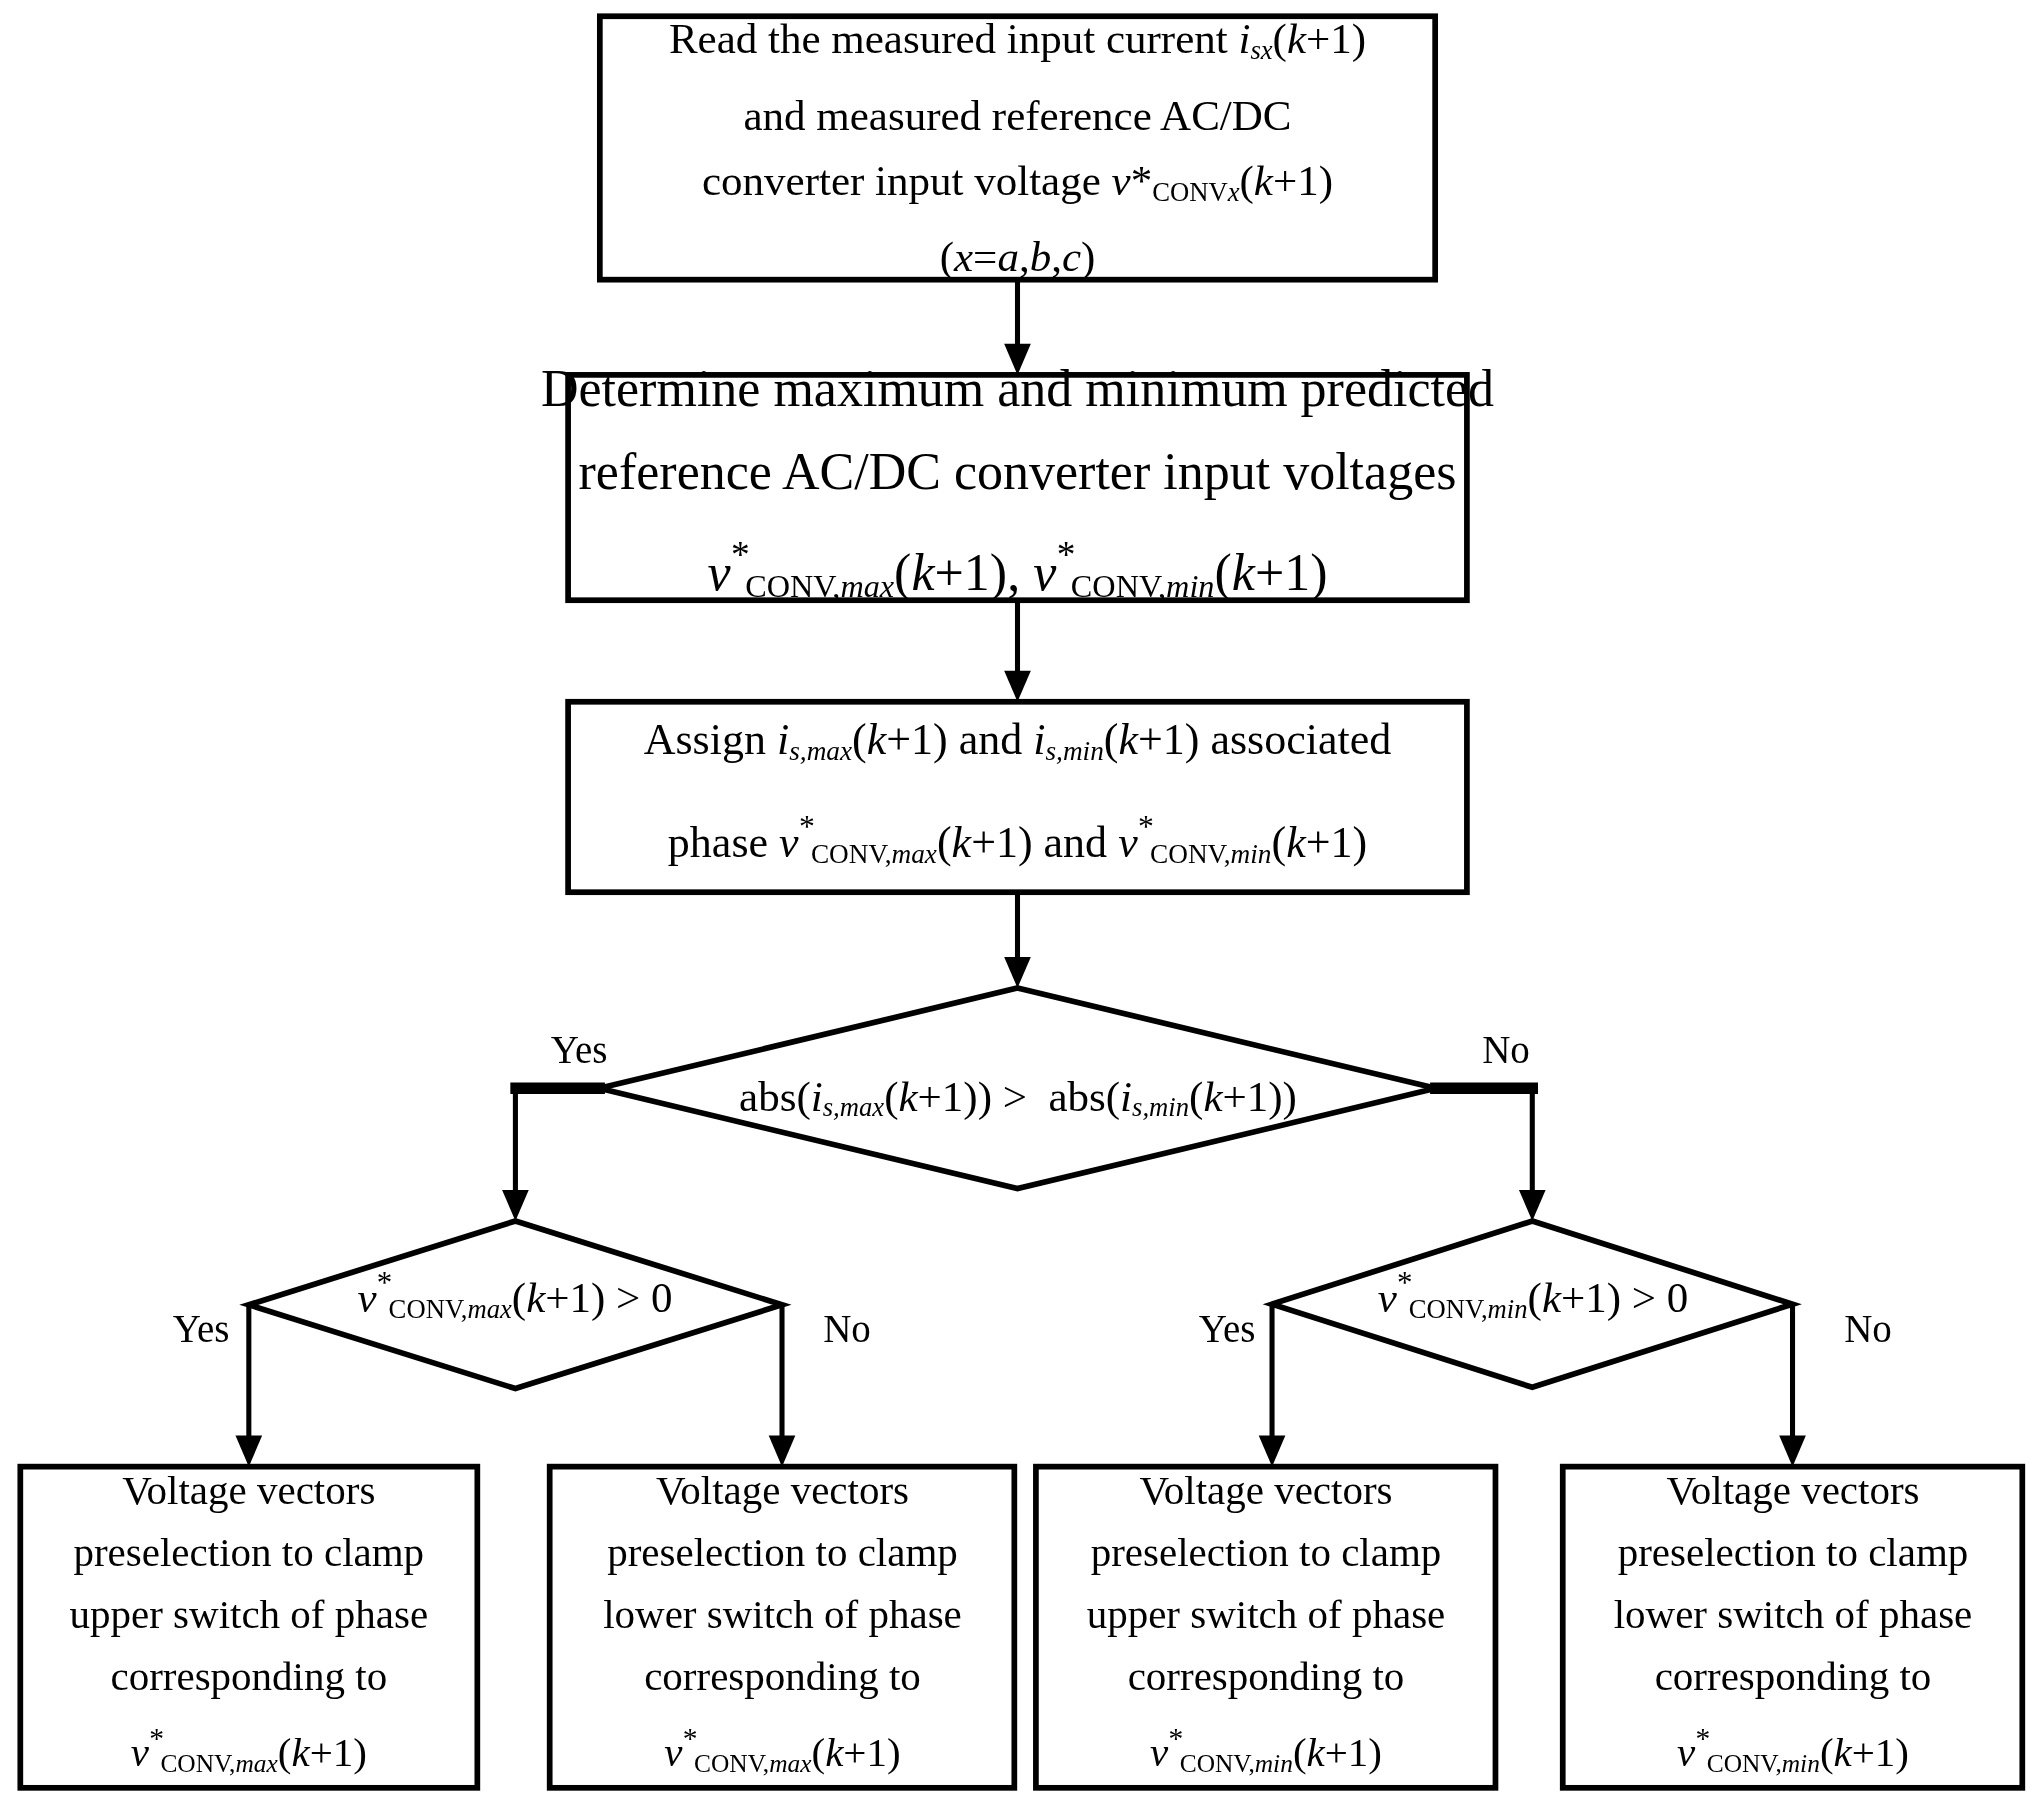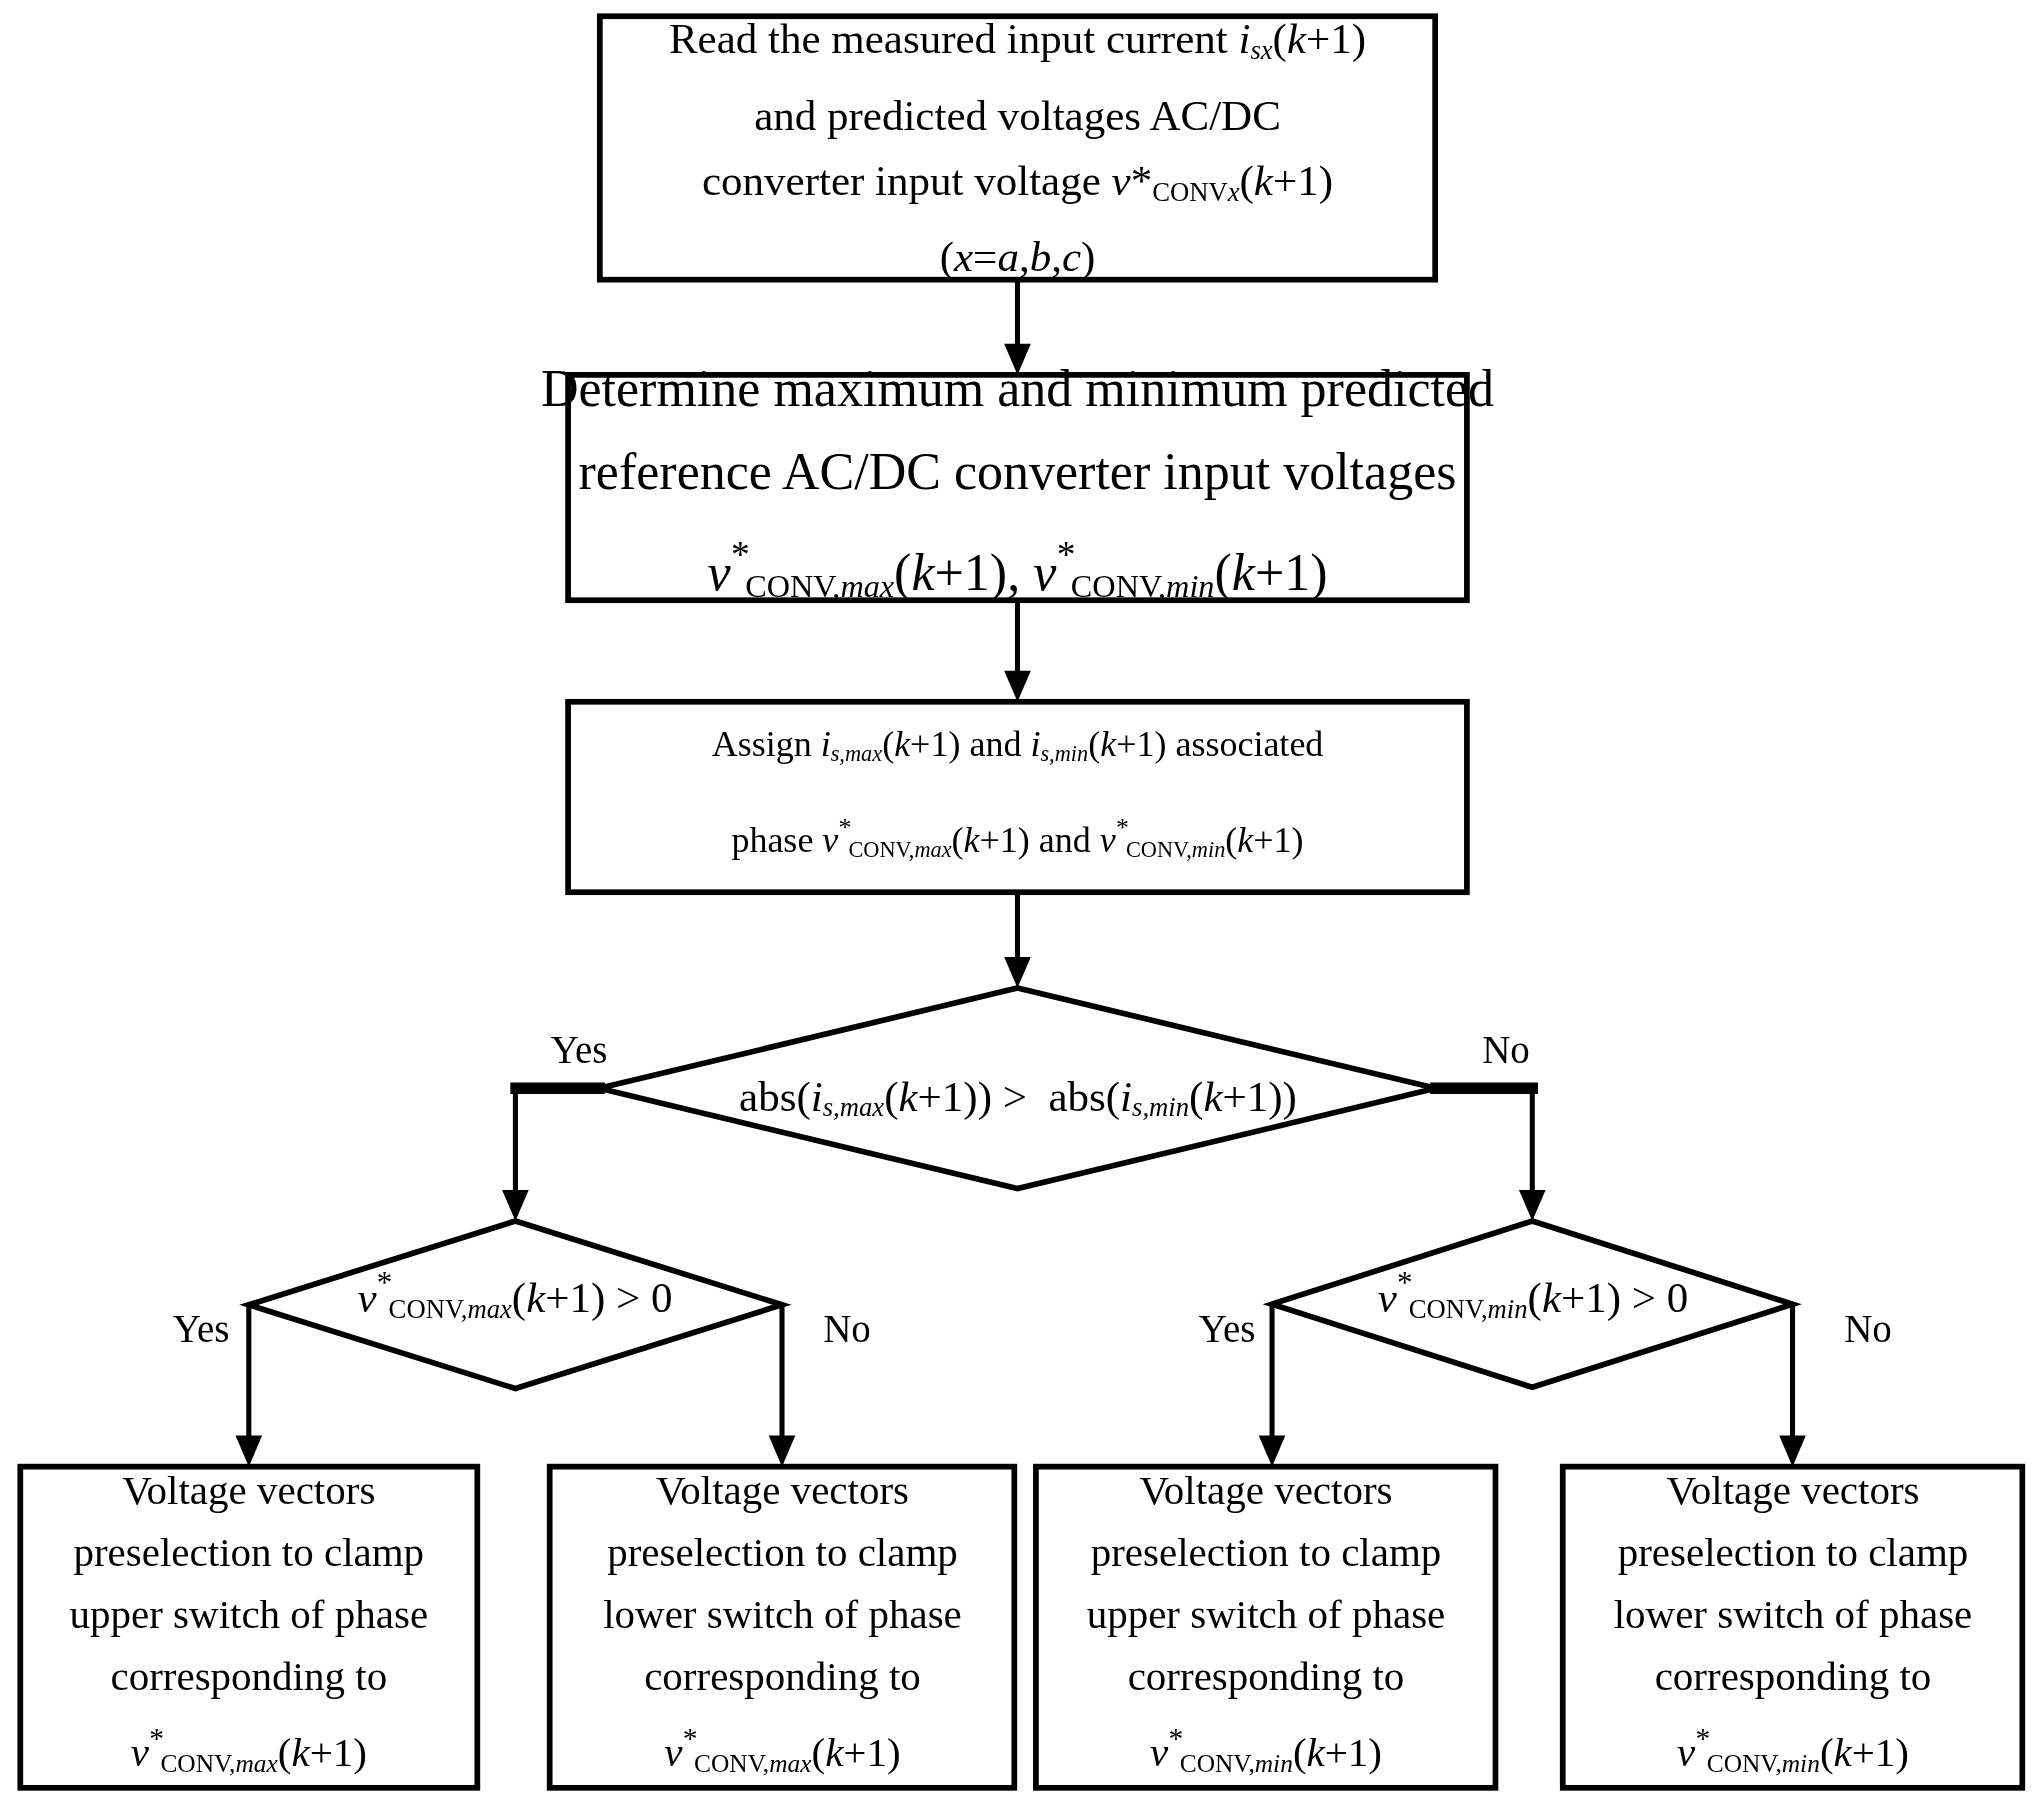--- a/index.html
+++ b/index.html
@@ -20,21 +20,21 @@
     flex-direction: column;
     justify-content: center;
     align-items: center;
     text-align: center;
     color: #000;
   }
   .node-text .tl { white-space: nowrap; }
 
   .box1-text  { left: 600px;  top: 16px;   width: 835px; height: 263px; font-size: 43px; line-height: 65px; }
   .box2-text  { left: 568px;  top: 375px;  width: 899px; height: 225px; font-size: 52px; line-height: 71px; gap: 12px; }
-  .box3-text  { left: 568px;  top: 702px; width: 899px; height: 190px; font-size: 36px; line-height: 75px; }
+  .box3-text  { left: 568px;  top: 702px; width: 899px; height: 190px; font-size: 44px; line-height: 75px; }
   .boxA-text  { left: 20.3px;   top: 1466px; width: 457px;  height: 321px; font-size: 41px; line-height: 62px; }
   .boxB-text  { left: 550px;  top: 1466px; width: 465px;  height: 321px; font-size: 41px; line-height: 62px; }
   .boxC-text  { left: 1036px; top: 1466px; width: 460px;  height: 321px; font-size: 41px; line-height: 62px; }
   .boxD-text  { left: 1563px; top: 1466px; width: 460px;  height: 321px; font-size: 41px; line-height: 62px; }
 
   .diamond-text {
     position: absolute;
     transform: translate(-50%, -50%);
     white-space: nowrap;
     text-align: center;
@@ -107,21 +107,21 @@
     <rect class="shape" x="1632" y="2310" width="724" height="506"></rect>
     <rect class="shape" x="2462" y="2310" width="724" height="506"></rect>
 
     <polygon class="shape" points="1603,1556 2262,1714 1603,1872 944,1714"></polygon>
     <polygon class="shape" points="812,1923 1232,2055 812,2187 392,2055"></polygon>
     <polygon class="shape" points="2414,1923 2824,2054 2414,2185 2004,2054"></polygon>
   </svg>
 
   <div class="node-text box1-text">
       <div class="tl"><span>Read the measured input current </span><span class="r-i">i</span><span class="r-subi">sx</span><span>(</span><span class="r-i">k</span><span>+1)</span></div>
-      <div class="tl"><span>and predicted voltages AC/DC</span></div>
+      <div class="tl"><span>and measured reference AC/DC</span></div>
       <div class="tl"><span>converter input voltage </span><span class="r-i">v</span><span>*</span><span class="r-sub">CONV</span><span class="r-subi">x</span><span>(</span><span class="r-i">k</span><span>+1)</span></div>
       <div class="tl"><span>(</span><span class="r-i">x</span><span>=</span><span class="r-i">a</span><span>,</span><span class="r-i">b</span><span>,</span><span class="r-i">c</span><span>)</span></div>
     </div>
   <div class="node-text box2-text">
       <div class="tl"><span>Determine maximum and minimum predicted</span></div>
       <div class="tl"><span>reference AC/DC converter input voltages</span></div>
       <div class="tl"><span class="r-i">v</span><span class="r-star">*</span><span class="r-sub">CONV,</span><span class="r-subi">max</span><span>(</span><span class="r-i">k</span><span>+1), </span><span class="r-i">v</span><span class="r-star">*</span><span class="r-sub">CONV,</span><span class="r-subi">min</span><span>(</span><span class="r-i">k</span><span>+1)</span></div>
     </div>
   <div class="node-text box3-text">
       <div class="tl"><span>Assign </span><span class="r-i">i</span><span class="r-subi">s,max</span><span>(</span><span class="r-i">k</span><span>+1) and </span><span class="r-i">i</span><span class="r-subi">s,min</span><span>(</span><span class="r-i">k</span><span>+1) associated</span></div>

